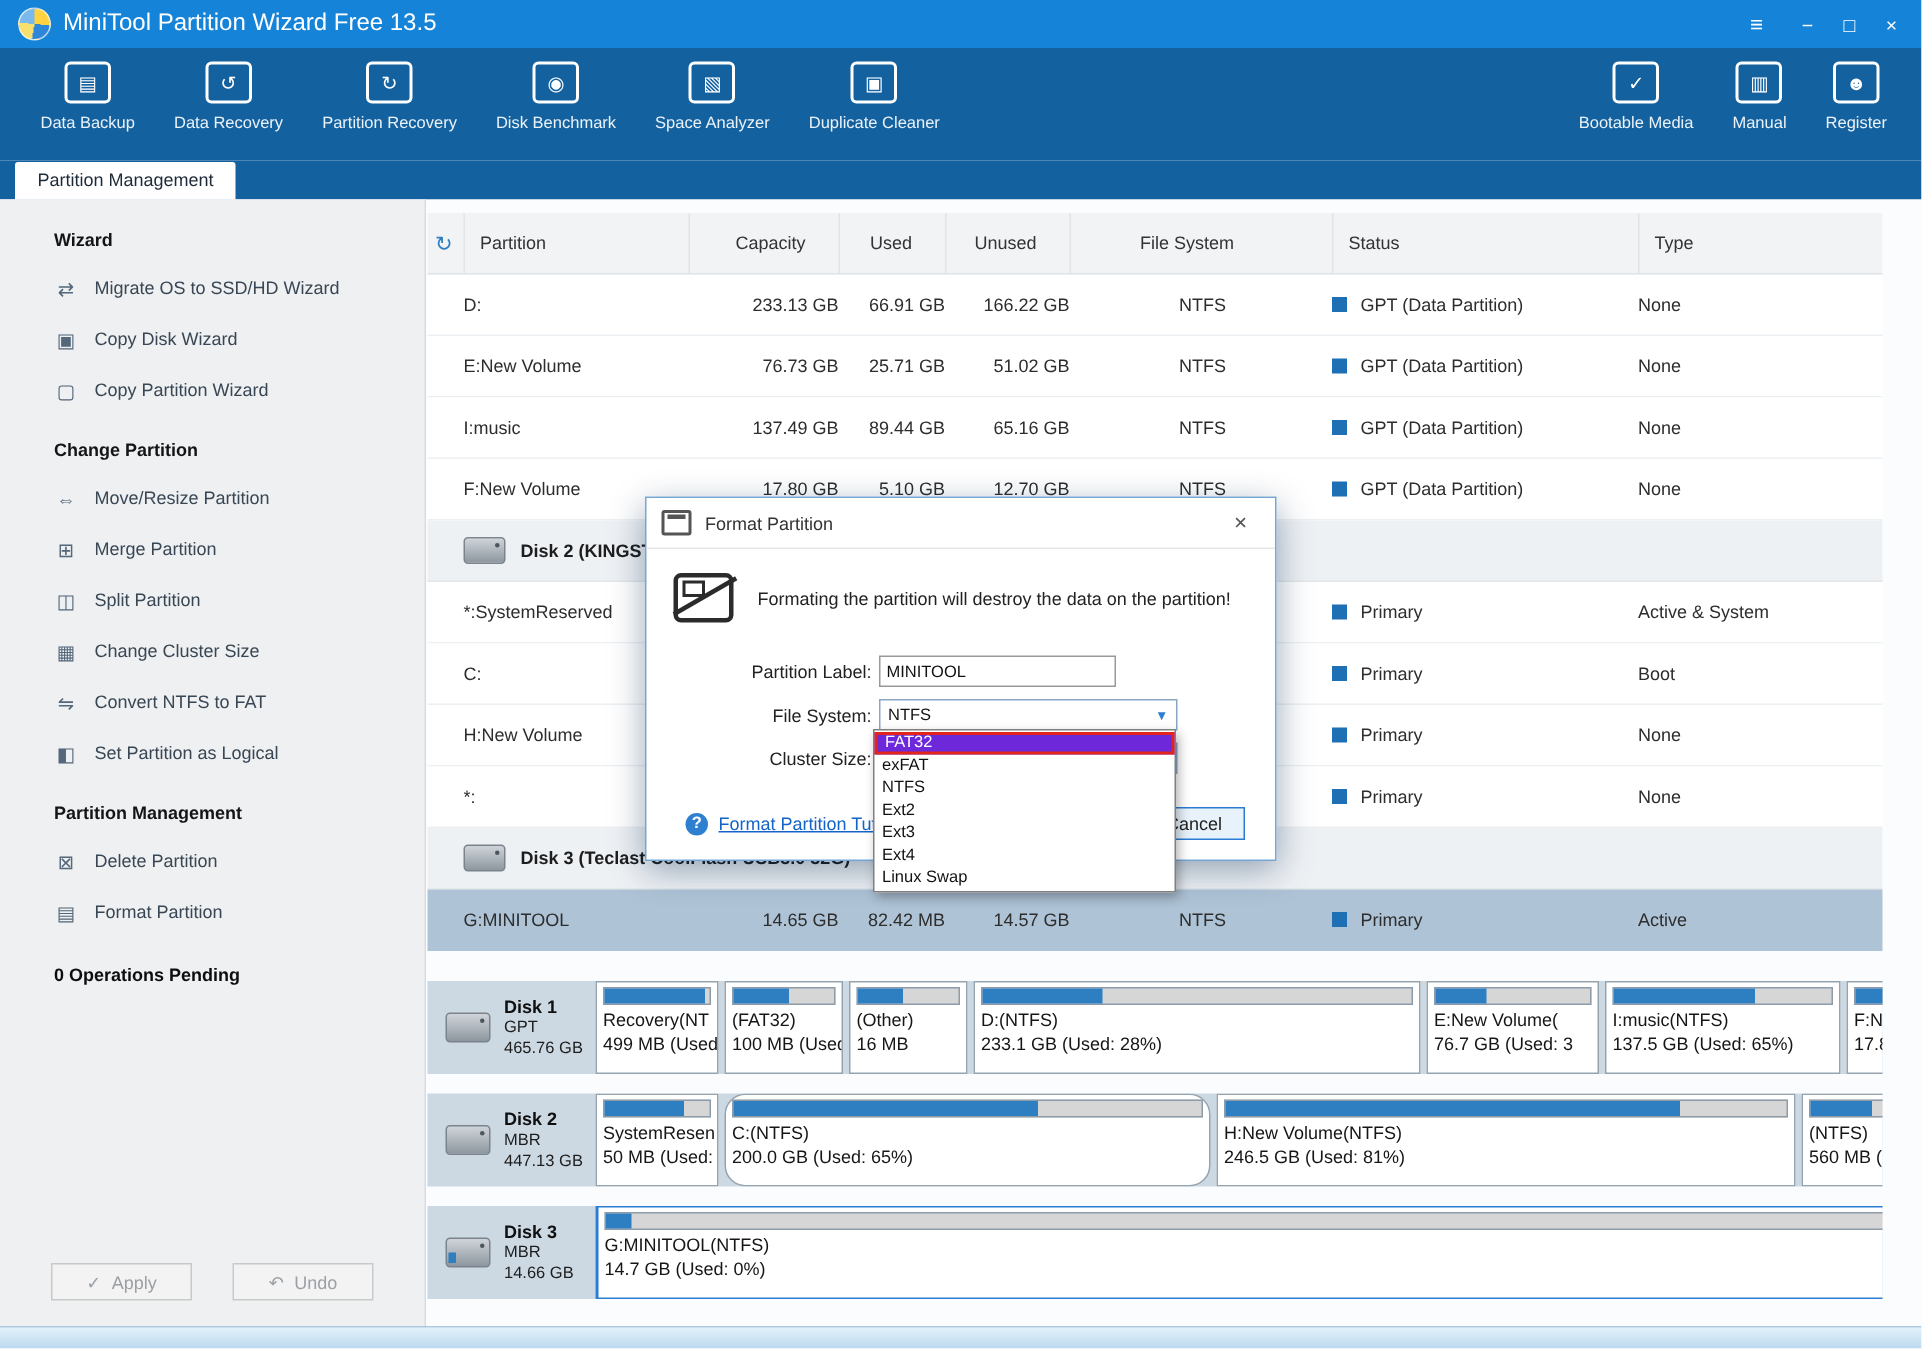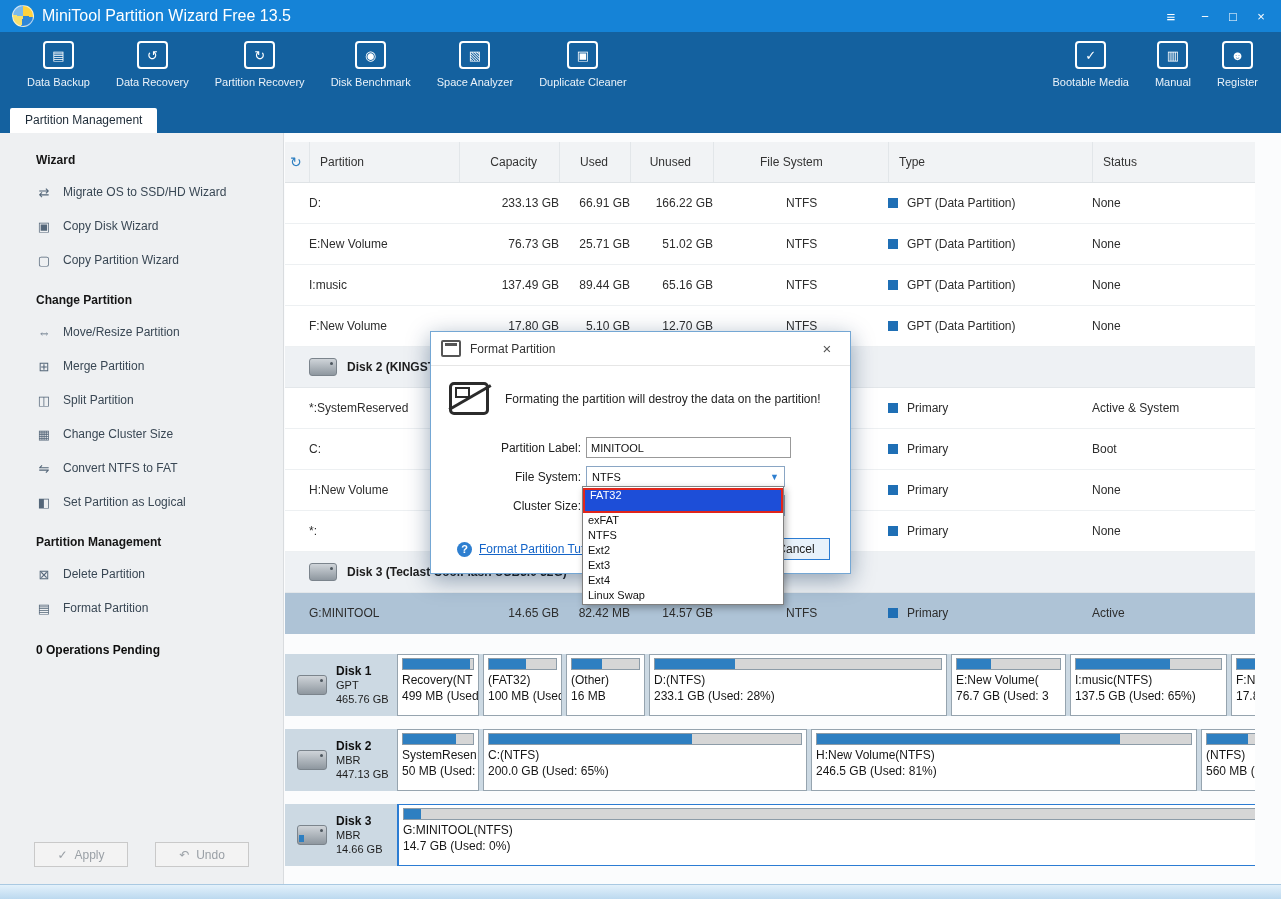--- a/index.html
+++ b/index.html
@@ -94,36 +94,36 @@
   .dlg-title{font-size:12px;color:#333}
   .dlg-close{margin-left:auto;width:26px;text-align:center;font-size:15px;color:#555;cursor:default}
   .dlg-body{padding:12px 10px 12px;position:relative}
   .dlg-warning{display:flex;align-items:center;gap:16px;padding:4px 4px 14px 8px}
   .warn-icon{width:34px;height:27px;border:3px solid #2b2b2b;border-radius:5px;position:relative;flex-shrink:0}
   .warn-icon::before{content:"";position:absolute;left:3px;top:2px;width:11px;height:7px;border:2px solid #2b2b2b}
   .warn-icon::after{content:"";position:absolute;left:-6px;top:11px;width:48px;height:3px;background:#2b2b2b;transform:rotate(-30deg)}
   .warn-text{color:#222}
   .dlg-row{display:flex;align-items:center;margin:8px 0;height:21px}
   .dlg-row label{width:140px;text-align:right;margin-right:5px;color:#222}
-  .dlg-input{width:205px;height:21px;border:1px solid #999;font-size:11px;padding:0 4px;font-family:inherit;color:#111;box-sizing:border-box}
+  .dlg-input{width:158px;height:21px;border:1px solid #999;font-size:11px;padding:0 4px;font-family:inherit;color:#111;box-sizing:border-box}
   .combo{width:199px;height:21px;border:1px solid #8aa6c4;background:#fff;display:flex;align-items:center;
          padding-left:5px;position:relative;font-size:11px;color:#111;box-sizing:border-box;cursor:default}
   .combo-arrow{position:absolute;right:5px;top:5px;color:#2e7fd0;font-size:9px}
   .dlg-footer{display:flex;align-items:center;margin-top:21px;height:24px;position:relative}
   .help-icon{width:15px;height:15px;border-radius:50%;background:#2e7fd0;color:#fff;font-size:11px;font-weight:bold;
              display:flex;align-items:center;justify-content:center;margin:0 7px 0 16px;flex-shrink:0}
   .tutorial-link{color:var(--link,#1464c8);text-decoration:underline;cursor:default}
   .btn{position:absolute;top:1px;height:22px;width:68px;font-size:12px;font-family:inherit;border:1px solid #acacac;
        background:#f2f2f2;color:#222;cursor:default}
   .btn.ok{right:88px}
   .btn.cancel{right:10px;border:1px solid #2b7cd3;background:#e8f2fb}
   .dropdown-list{position:absolute;left:151px;top:154px;width:200px;background:#fff;border:1px solid #808080;
                  box-shadow:2px 3px 7px rgba(0,0,0,.3);z-index:60;padding:1px 0}
   .dd-opt{height:15px;line-height:15px;font-size:11px;padding:0 5px;color:#111;cursor:default}
-  .dd-opt.hl{background:#1d4ed8;color:#fff;border:2px solid var(--annotation,#e1251b);height:25px;line-height:11px;box-sizing:border-box}
+  .dd-opt.hl{background:#6d28d9;color:#fff;border:2px solid var(--annotation,#e1251b);height:15px;line-height:11px;box-sizing:border-box}
 </style>
 </head>
 <body>
 
 <div class="titlebar">
   <span class="logo"></span>
   <span class="title-text">MiniTool Partition Wizard Free 13.5</span>
   <span class="tb-spacer"></span>
   <span class="win-btn menu">≡</span>
   <span class="win-btn">−</span>
@@ -251,22 +251,22 @@
 
   <div class="main">
     <div class="ptable">
       <div class="thead">
         <span class="refresh">↻</span>
       <div class="th">Partition</div>
           <div class="th tnum">Capacity</div>
           <div class="th tnum">Used</div>
           <div class="th tnum">Unused</div>
           <div class="th tfs">File System</div>
+          <div class="th">Status</div>
           <div class="th">Type</div>
-          <div class="th">Status</div>
         </div>
       <div>
           <div class="trow">
             <div class="td">D:</div>
             <div class="td tnum">233.13 GB</div>
             <div class="td tnum">66.91 GB</div>
             <div class="td tnum">166.22 GB</div>
             <div class="td tfs">NTFS</div>
             <div class="td ttype">
               <span class="tsquare"></span>
@@ -449,21 +449,21 @@
               <div class="dm-sub">447.13 GB</div>
             </div>
           </div>
           <div class="dm-part" style="width: 72px;">
             <div class="dm-bar">
               <div class="dm-fill" style="width: 75%;"></div>
             </div>
             <div class="dm-l">SystemResen</div>
             <div class="dm-l">50 MB (Used:</div>
           </div>
-          <div class="dm-part" style="width: 314px;">
+          <div class="dm-part" style="width: 314px; border-radius: 14px;">
             <div class="dm-bar">
               <div class="dm-fill" style="width: 65%;"></div>
             </div>
             <div class="dm-l">C:(NTFS)</div>
             <div class="dm-l">200.0 GB (Used: 65%)</div>
           </div>
           <div class="dm-part" style="width: 376px;">
             <div class="dm-bar">
               <div class="dm-fill" style="width: 81%;"></div>
             </div>

